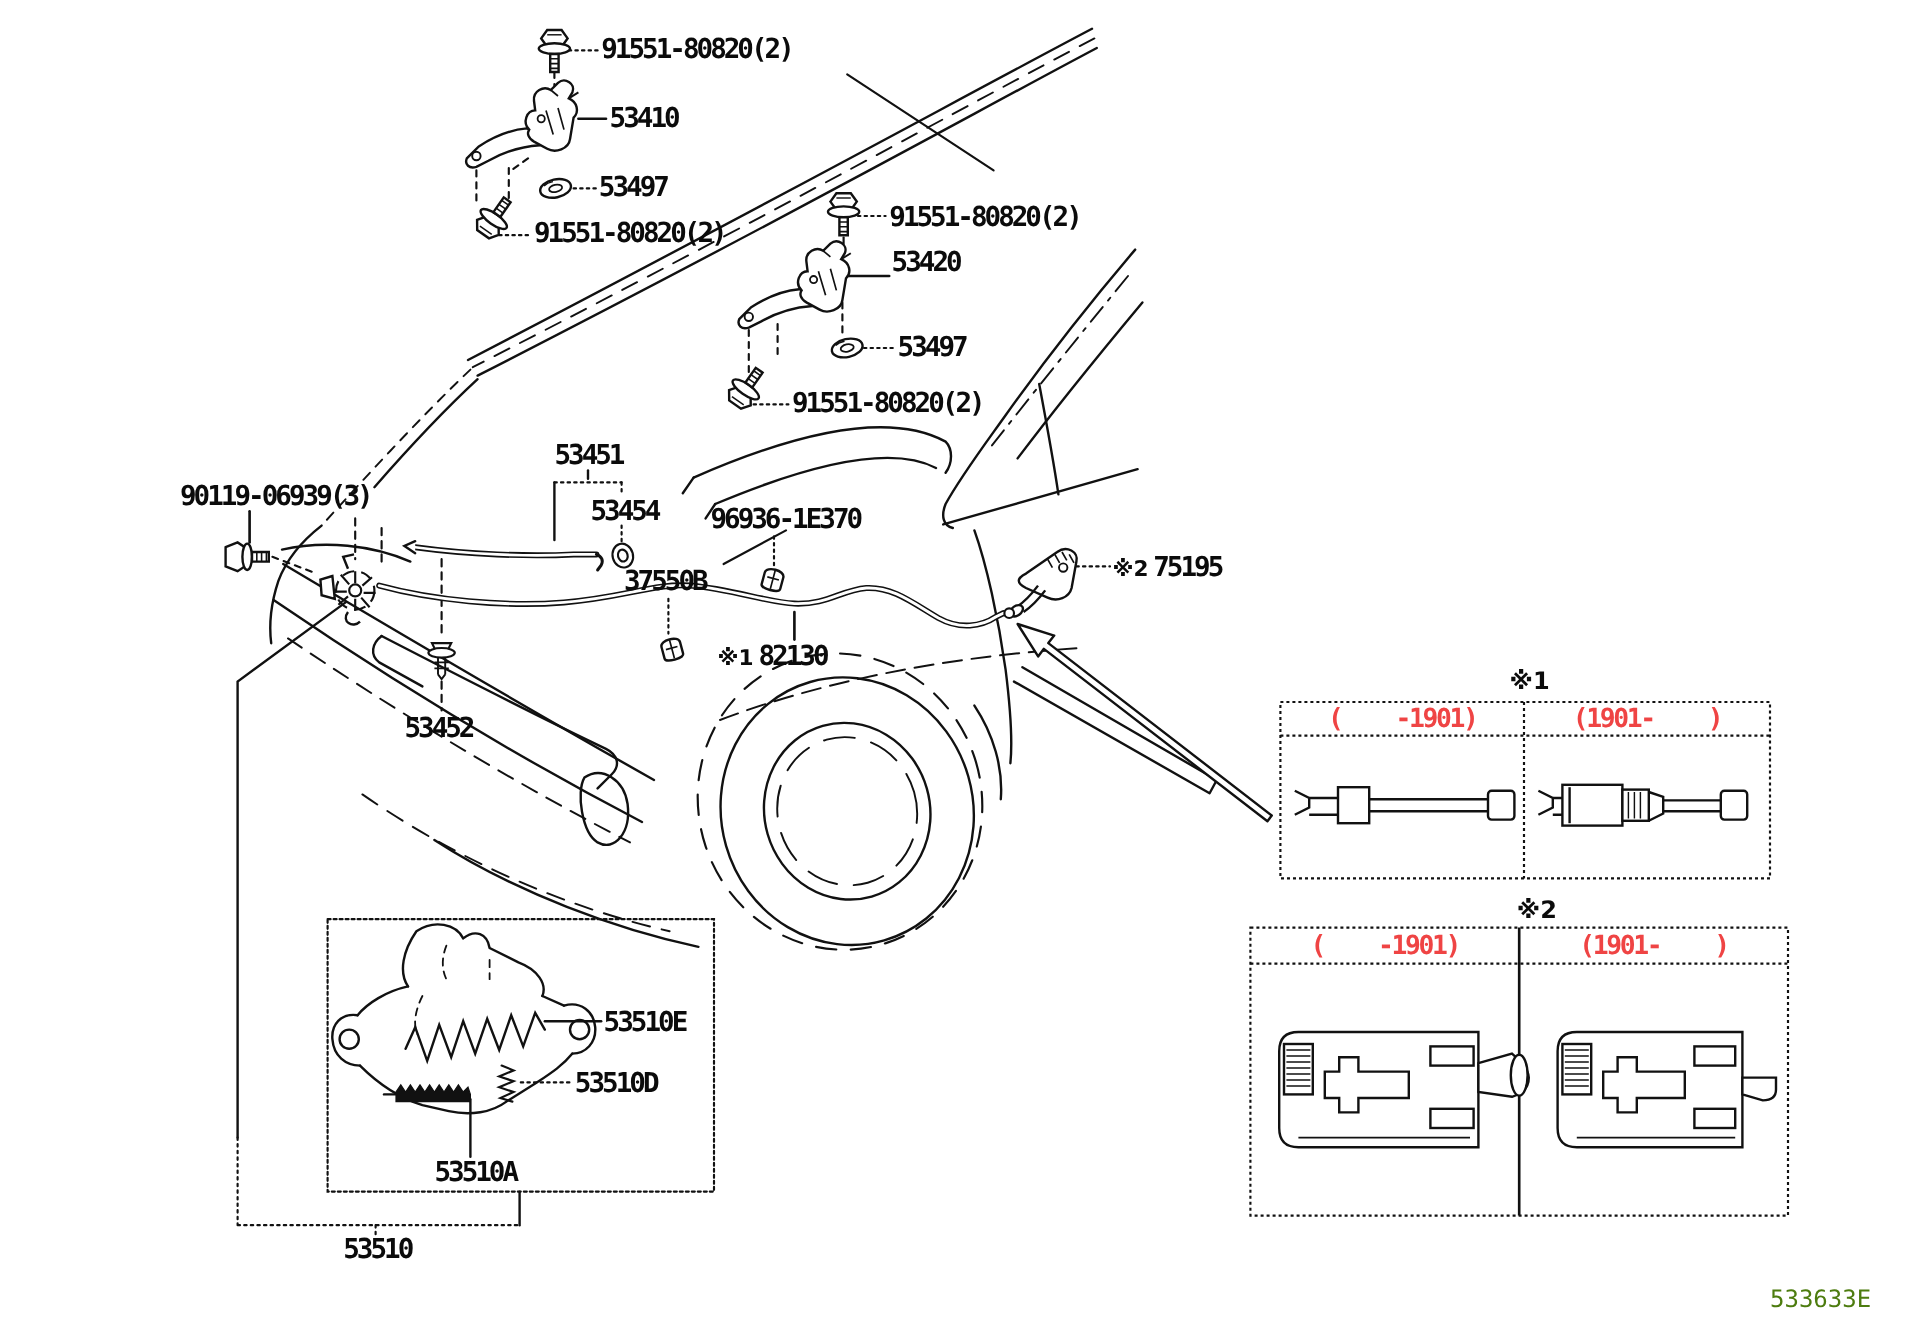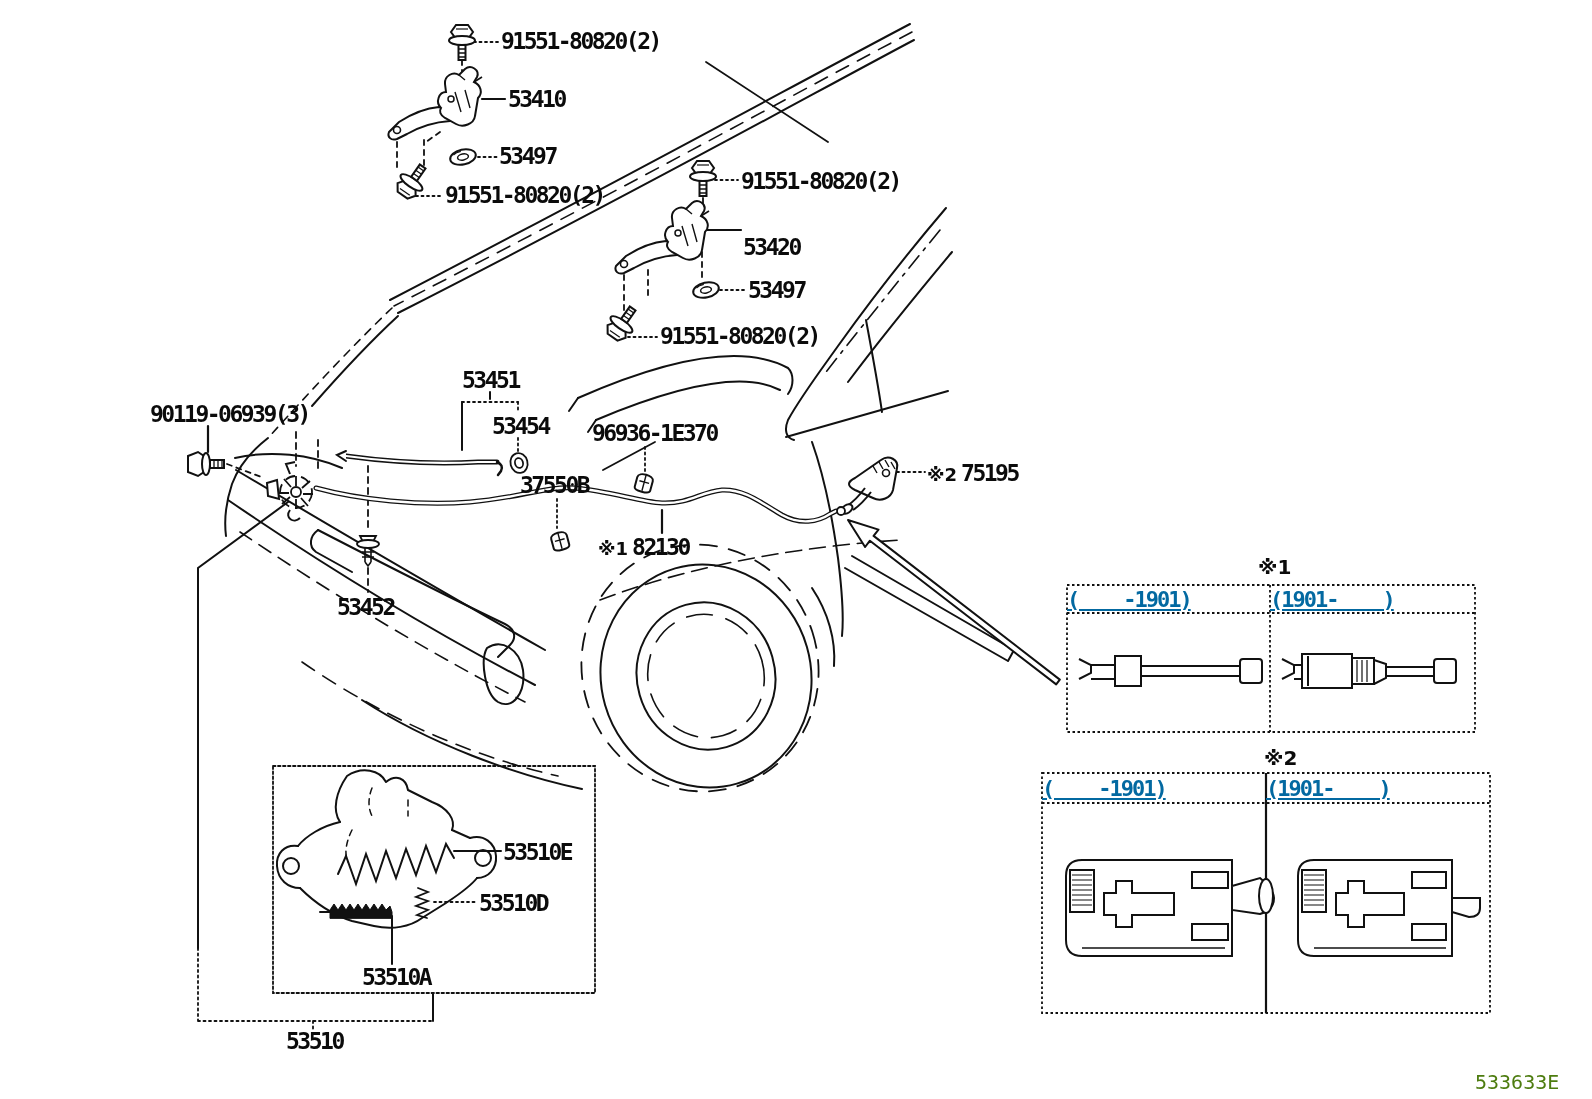--- a/index.html
+++ b/index.html
@@ -5,21 +5,21 @@
   html,body{margin:0;padding:0;background:#fff;}
   #stage{position:relative;width:1560px;height:1099px;background:#ffffff;overflow:hidden;
          font-family:"DejaVu Sans Mono", monospace;}
   #art{position:absolute;left:0;top:0;}
   .pn{position:absolute;font:700 23px "DejaVu Sans Mono", monospace;letter-spacing:-2.5px;
       color:#0b0b0b;white-space:pre;line-height:23px;}
   .ref{font-family:"DejaVu Sans", sans-serif;font-weight:700;font-size:18px;letter-spacing:0;
        margin-right:4px;}
   .refbig{position:absolute;font:700 20px "DejaVu Sans", sans-serif;color:#0b0b0b;line-height:20px;}
   .hdr{position:absolute;font:700 22px "DejaVu Sans Mono", monospace;letter-spacing:-2px;
-       color:#0369a1;text-align:left;white-space:pre;line-height:22px;text-decoration:underline;}
+       color:#ef4444;text-align:center;white-space:pre;line-height:22px;}
   .code{position:absolute;font:400 20px "DejaVu Sans Mono", monospace;color:#4d7c0f;
         letter-spacing:0;line-height:20px;}
 </style>
 </head>
 <body>
 
 <div id="stage">
 
 <svg id="art" width="1592" height="1099" viewBox="0 0 1592 1099">
   <defs>
@@ -292,21 +292,21 @@
       <path d="M1314,948 H1446" stroke-width="1.4"></path>
     </g>
   </g>
 </svg>
 
 <div class="pn" style="left:501px;top:30px">91551-80820(2)</div>
 <div class="pn" style="left:508px;top:88px">53410</div>
 <div class="pn" style="left:499px;top:145px">53497</div>
 <div class="pn" style="left:445px;top:184px">91551-80820(2)</div>
 <div class="pn" style="left:741px;top:170px">91551-80820(2)</div>
-<div class="pn" style="left:743px;top:236px">53420</div>
+<div class="pn" style="left:743px;top:208px">53420</div>
 <div class="pn" style="left:748px;top:279px">53497</div>
 <div class="pn" style="left:660px;top:325px">91551-80820(2)</div>
 <div class="pn" style="left:462px;top:369px">53451</div>
 <div class="pn" style="left:492px;top:415px">53454</div>
 <div class="pn" style="left:592px;top:422px">96936-1E370</div>
 <div class="pn" style="left:150px;top:403px">90119-06939(3)</div>
 <div class="pn" style="left:520px;top:474px">37550B</div>
 <div class="pn" style="left:598px;top:536px"><span class="ref">※1</span><span>82130</span></div>
 <div class="pn" style="left:927px;top:462px"><span class="ref">※2</span><span>75195</span></div>
 <div class="pn" style="left:337px;top:596px">53452</div>

